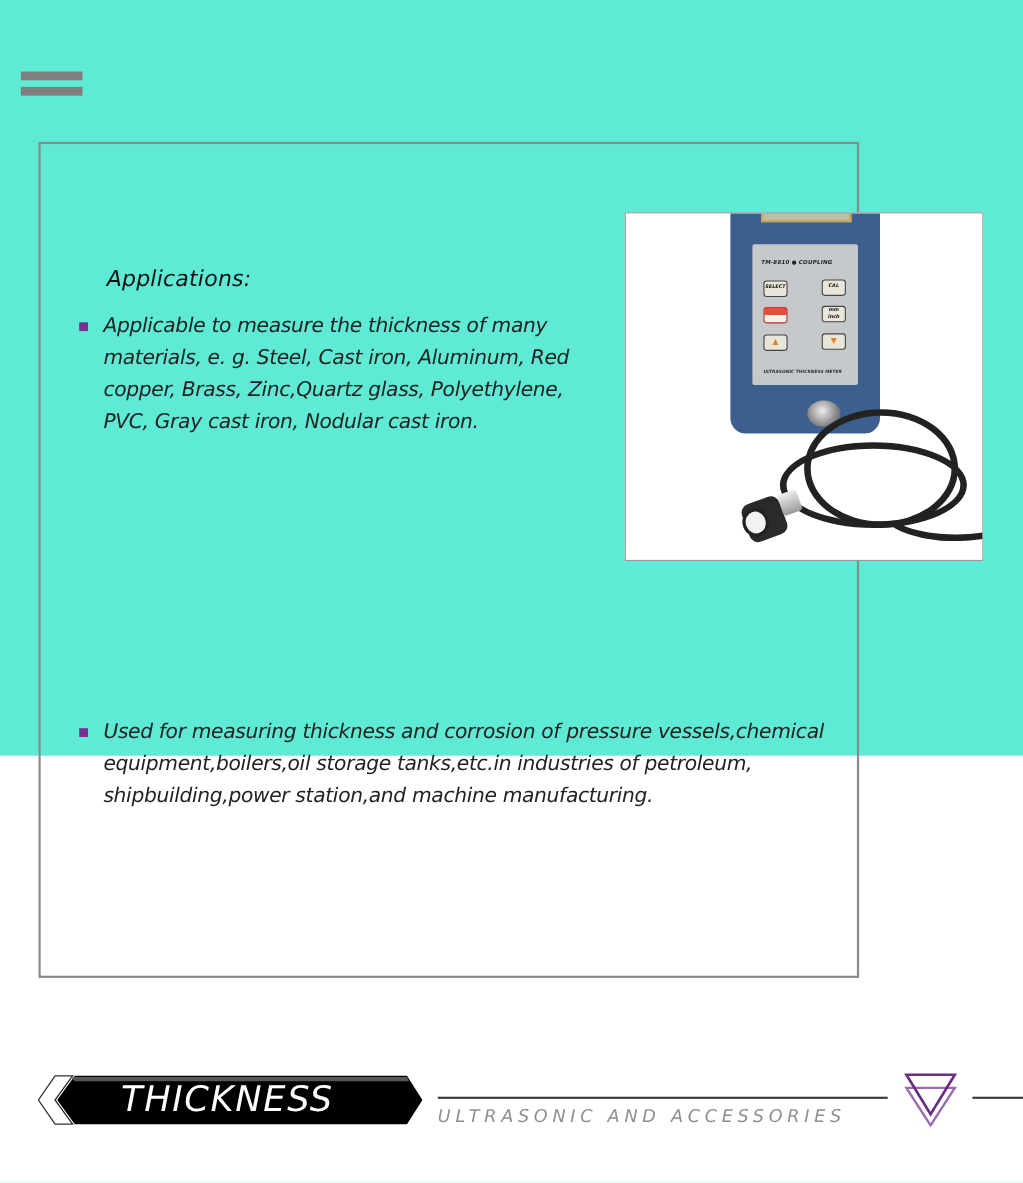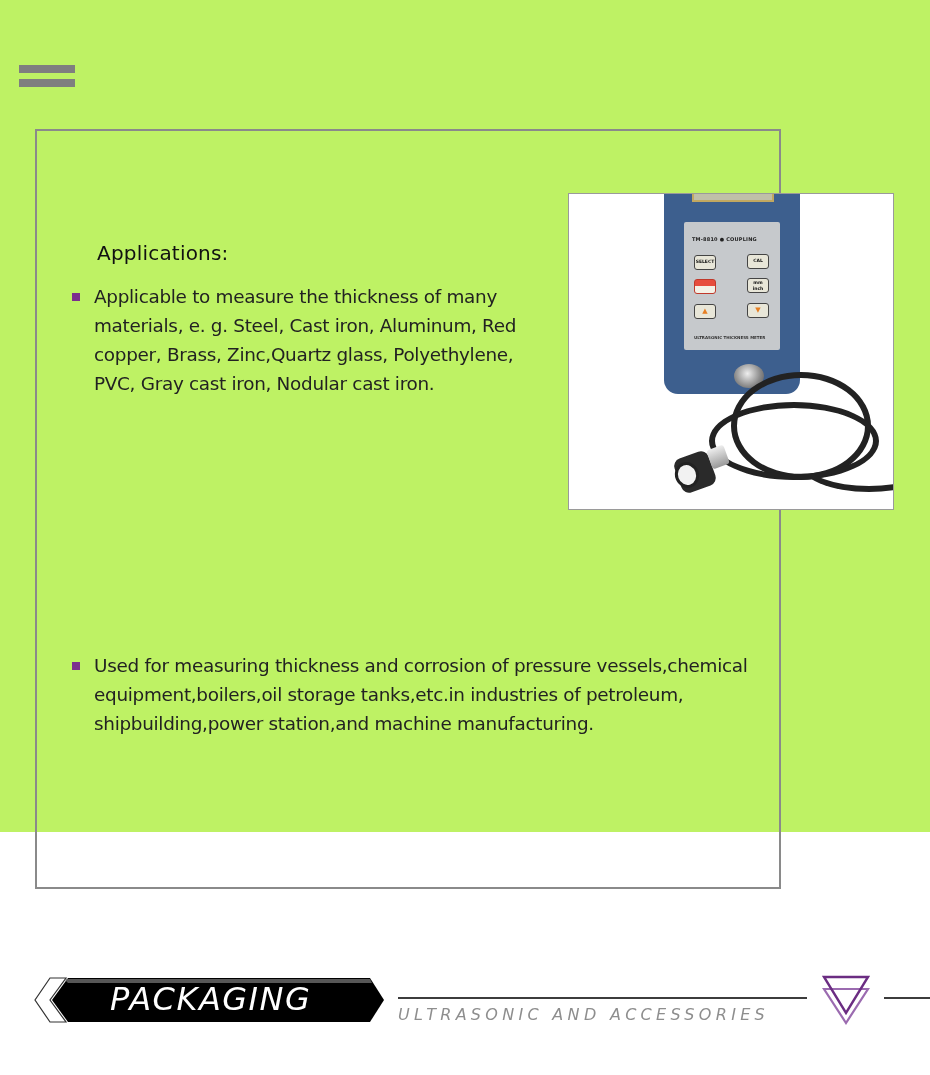--- a/index.html
+++ b/index.html
@@ -1,19 +1,19 @@
 <!DOCTYPE html>
 <html><head>
 <meta charset="utf-8">
 <style>
   * { box-sizing: border-box; margin: 0; padding: 0; }
   html, body { width: 930px; height: 1075px; overflow: hidden; background: #ffffff; }
   body { font-family: "DejaVu Sans", "Liberation Sans", sans-serif; position: relative; }
 
-  .gray-section { position: absolute; left: 0; top: 0; width: 930px; height: 832px; background: #bef264; }
+  .gray-section { position: absolute; left: 0; top: 0; width: 930px; height: 687px; background: #5eead4; font-style: italic; }
 
   .menu-icon { position: absolute; left: 19px; top: 65px; width: 56px; height: 23px; }
   .menu-icon span { display: block; width: 56px; height: 8px; background: #7f7f7f; }
   .menu-icon span + span { margin-top: 6px; }
 
   .content-box { position: absolute; left: 35px; top: 129px; width: 746px; height: 760px; border: 2px solid #8a8a8a; }
 
   .heading { position: absolute; left: 97px; top: 241px; font-size: 20px; color: #111; font-family: "DejaVu Sans", sans-serif; letter-spacing: 0.2px; }
 
   .bullet { position: absolute; left: 94px; font-size: 18.4px; line-height: 29px; color: #222; font-family: "DejaVu Sans", sans-serif; letter-spacing: -0.3px; }
@@ -94,21 +94,21 @@
     <div class="probe-face"></div>
   </div>
 </div>
 
 <div class="banner">
   <svg class="banner-outline" width="352" height="48" viewBox="0 0 352 48">
     <polygon points="16,2 32,2 16,24 32,46 16,46 1,24" fill="none" stroke="#333" stroke-width="1.2"></polygon>
     <polygon points="34,2 336,2 350,24 336,46 34,46 18,24" fill="#000"></polygon>
     <polygon points="30,3 336,3 338,7 34,7" fill="#6d6d6d" opacity="0.8"></polygon>
   </svg>
-  <div class="banner-label">PACKAGING</div>
+  <div class="banner-label">THICKNESS</div>
 </div>
 
 <div class="divider-line" style="left:398px;top:997px;width:409px;"></div>
 <div class="subtitle">ULTRASONIC AND ACCESSORIES</div>
 
 <svg class="triangles-icon" viewBox="0 0 48 50">
   <polygon points="2,14 46,14 24,48" fill="none" stroke="#9b6bb0" stroke-width="2.2"></polygon>
   <polygon points="2,2 46,2 24,38" fill="none" stroke="#6b2d82" stroke-width="2.4"></polygon>
 </svg>
 

